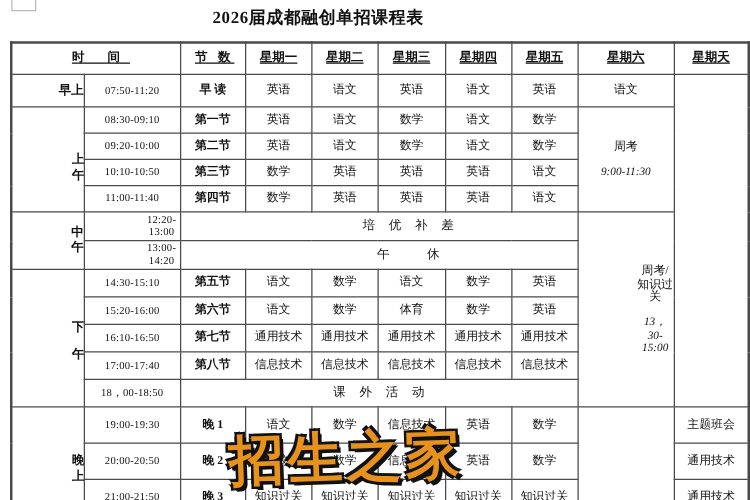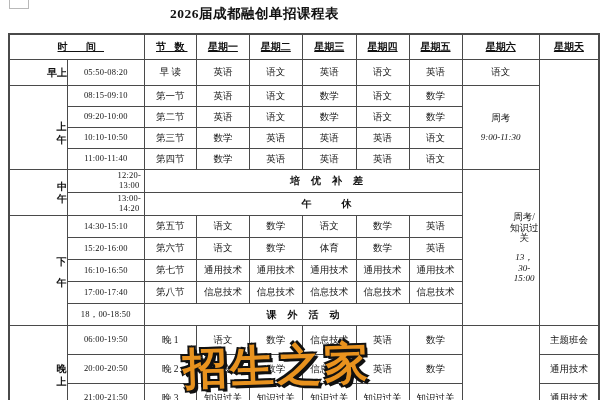--- a/index.html
+++ b/index.html
@@ -27,23 +27,23 @@
   td.hdr{font-weight:bold;font-size:10px;text-decoration:underline;}
   td.hdr-time{letter-spacing:8px;text-indent:8px;}
   td.hdr-period{letter-spacing:3px;text-indent:3px;}
   td.sec{font-weight:bold;font-size:10px;text-align:right;}
   .vtext{
     writing-mode:vertical-lr;text-orientation:upright;
     display:inline-block;letter-spacing:13px;font-weight:bold;font-size:10px;
   }
   .vtext-tall{letter-spacing:20px;}
   td.time{font-size:8.5px;letter-spacing:.2px;}
-  td.period{font-weight:normal;font-size:9.5px;}
+  td.period{font-weight:bold;font-size:9.5px;}
   td.subj{font-size:9.5px;}
-  td.spread{font-weight:bold;font-size:10px;letter-spacing:11px;text-indent:11px;}
+  td.spread{font-weight:normal;font-size:10px;letter-spacing:11px;text-indent:11px;}
   td.spread-wide{letter-spacing:30px;text-indent:30px;margin-top:44px;}
   .sat-title{font-weight:normal;font-size:9.5px;}
   .sat-time{font-size:9px;margin-top:8px;font-style:italic;}
   .watermark{
     position:absolute;left:183px;top:336px;width:230px;
     font-family:"Liberation Sans","DejaVu Sans",sans-serif;
     font-size:44px;font-weight:bold;letter-spacing:3px;
     color:#e8921e;transform:rotate(-2deg);z-index:5;white-space:nowrap;
     text-shadow:-2px -2px 0 #111,2px -2px 0 #111,-2px 2px 0 #111,
                  2px 2px 0 #111,3px 3px 0 #111;
@@ -85,36 +85,36 @@
       <td class="hdr">星期二</td>
       <td class="hdr">星期三</td>
       <td class="hdr">星期四</td>
       <td class="hdr">星期五</td>
       <td class="hdr">星期六</td>
       <td class="hdr">星期天</td>
     </tr>
 
     <tr class="rh-read">
       <td class="sec">早上</td>
-      <td class="time">05:50-08:20</td>
+      <td class="time">07:50-11:20</td>
       <td class="period">早 读</td>
       <td class="subj">英语</td>
       <td class="subj">语文</td>
       <td class="subj">英语</td>
       <td class="subj">语文</td>
       <td class="subj">英语</td>
       <td class="subj">语文</td>
       <td rowspan="12"></td>
     </tr>
 
     <tr class="rh-am">
       <td class="sec" rowspan="4">
         <span class="vtext">上午</span>
       </td>
-      <td class="time">08:15-09:10</td>
+      <td class="time">08:30-09:10</td>
       <td class="period">第一节</td>
       <td class="subj">英语</td>
       <td class="subj">语文</td>
       <td class="subj">数学</td>
       <td class="subj">语文</td>
       <td class="subj">数学</td>
       <td rowspan="4">
         <div class="sat-title">周考</div>
         <div class="sat-time">9:00-11:30</div>
       </td>
@@ -210,21 +210,21 @@
 
     <tr class="rh-pm">
       <td class="time">18，00-18:50</td>
       <td class="spread" colspan="6">课外活动</td>
     </tr>
 
     <tr class="rh-eve">
       <td class="sec" rowspan="3">
         <span class="vtext">晚上</span>
       </td>
-      <td class="time">06:00-19:50</td>
+      <td class="time">19:00-19:30</td>
       <td class="period">晚 1</td>
       <td class="subj">语文</td>
       <td class="subj">数学</td>
       <td class="subj">信息技术</td>
       <td class="subj">英语</td>
       <td class="subj">数学</td>
       <td rowspan="3"></td>
       <td class="subj">主题班会</td>
     </tr>
 

